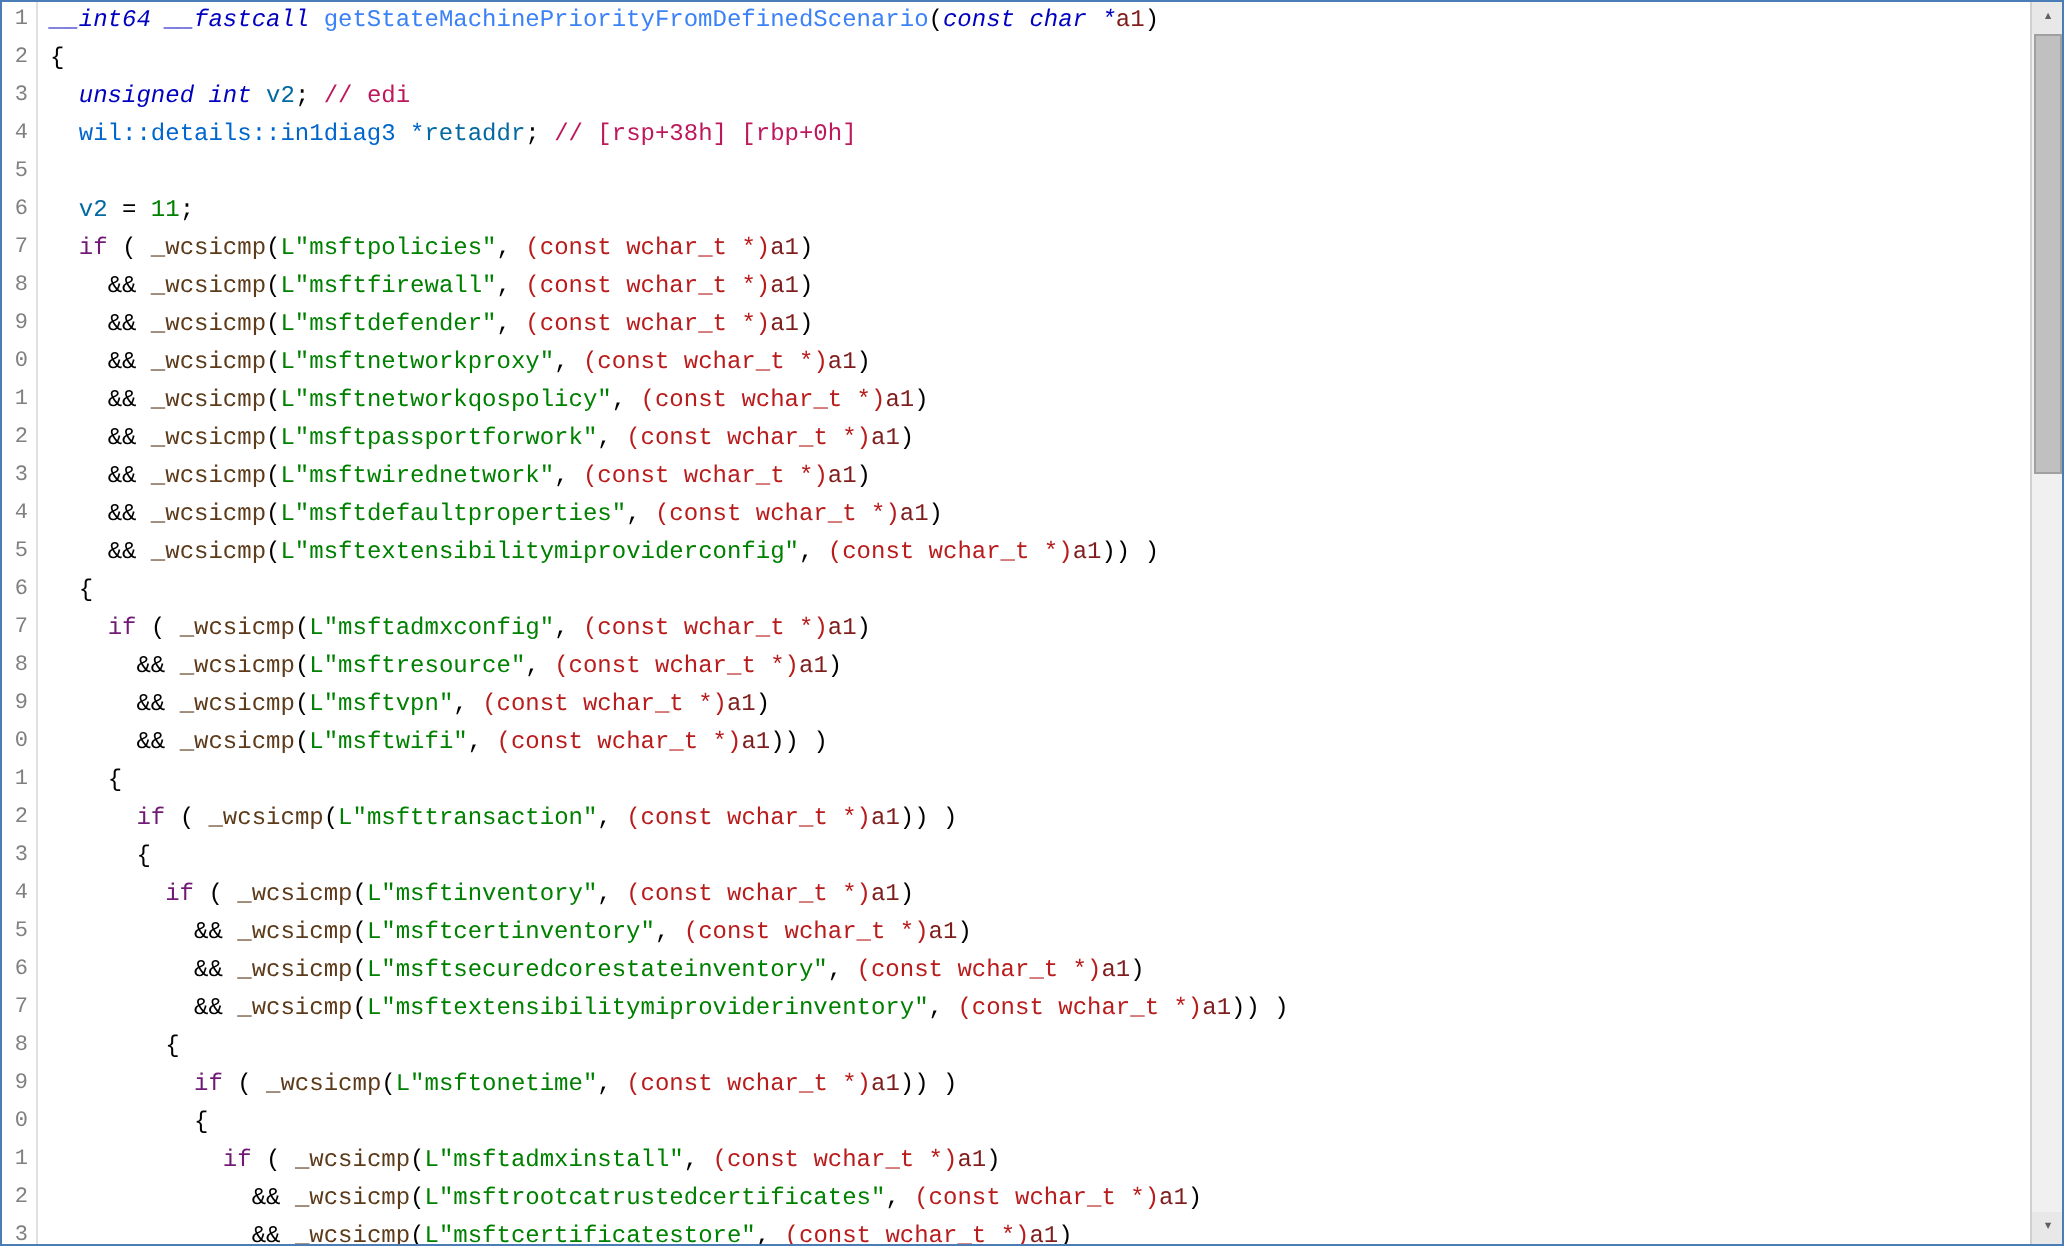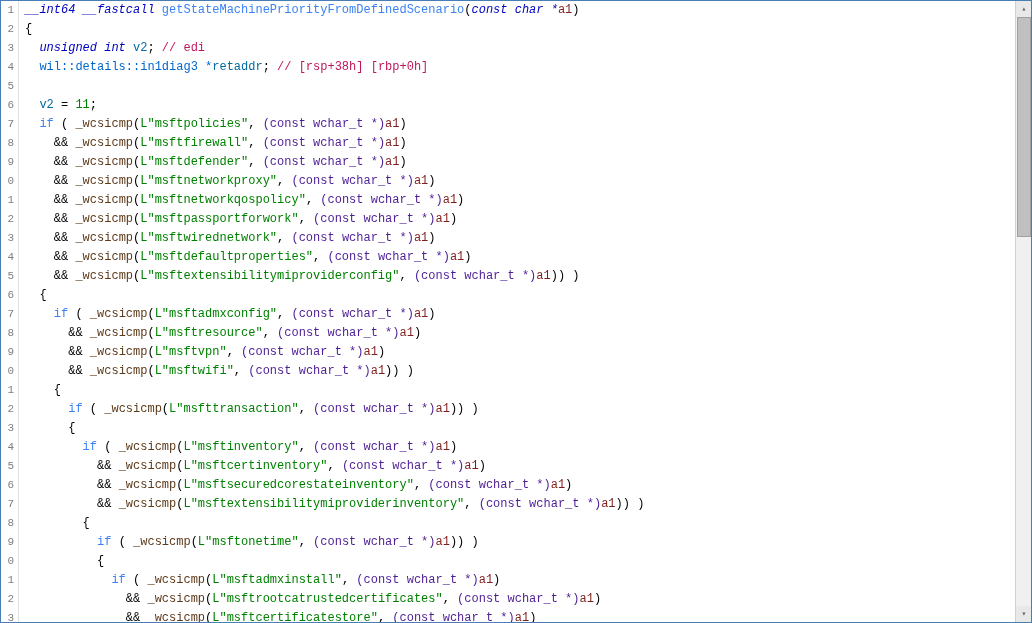--- a/index.html
+++ b/index.html
@@ -31,31 +31,31 @@
     overflow: hidden;
   }
   .gutter-line { height: 19px; }
   .code {
     flex: 1;
     padding-left: 6px;
     white-space: pre;
     overflow: hidden;
   }
   .code-line { height: 19px; }
-  .kw { color: #3b82f6; margin-top: 33px; }
+  .kw { color: #701a75; margin-top: 33px; }
   .ty { color: #0000c0; font-style: italic; }
   .fn { color: #3b82f6; margin-top: 32px; }
   .call { color: #5c3a1a; }
   .str { color: #008000; }
   .num { color: #008000; text-align: center; }
   .com { color: #be185d; }
   .var { color: #0369a1; }
   .ns { color: #0066cc; }
   .punc { color: #000000; }
-  .cast { color: #4c1d95; text-align: center; }
+  .cast { color: #b91c1c; text-align: center; }
   .par { color: #7f1d1d; }
   .scrollbar {
     position: absolute;
     right: 0;
     top: 0;
     width: 16px;
     height: 100%;
     background: #f0f0f0;
     border-left: 1px solid #d0d0d0;
   }

